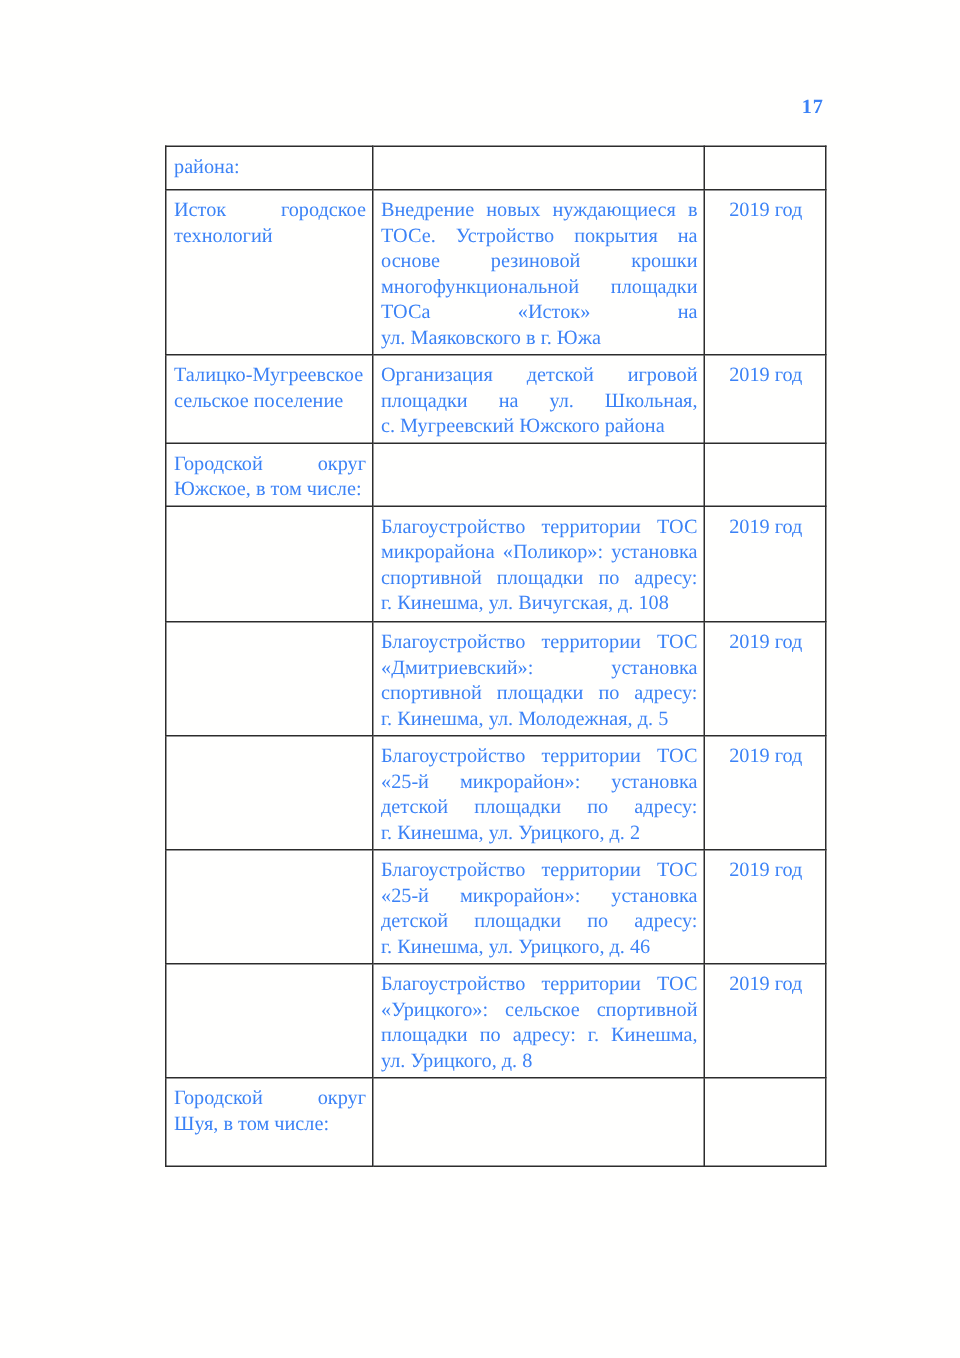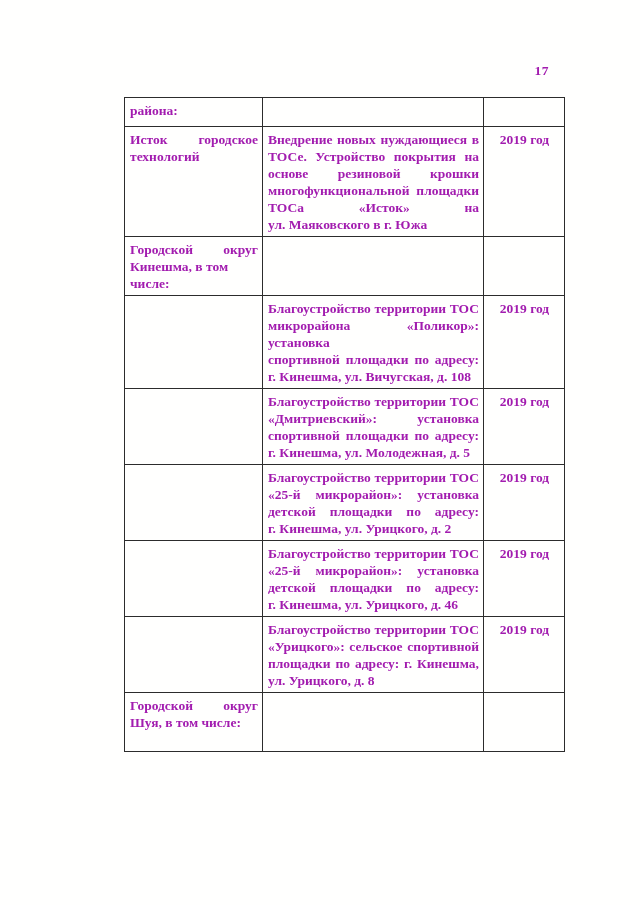--- a/index.html
+++ b/index.html
@@ -6,39 +6,38 @@
     margin: 0;
     padding: 0;
     background: #ffffff;
   }
   .page {
     position: relative;
     width: 640px;
     height: 905px;
     background: #fffffe;
     font-family: "Liberation Serif", "DejaVu Serif", serif;
-    color: #a21caf;
+    color: #3b82f6;
     overflow: hidden;
   }
   .page-number {
     position: absolute;
     top: 63px;
     right: 91px;
     font-size: 13.5px;
     font-weight: bold;
     letter-spacing: 0.5px;
   }
   table.doc-table {
     position: absolute;
-    left: 124px;
+    left: 110px;
     top: 97px;
     width: 440px;
     border-collapse: collapse;
     table-layout: fixed;
-    font-weight: bold;
   }
   table.doc-table td {
     border: 1px solid #2c2c2c;
     vertical-align: top;
     padding: 4px 4px 3px 5px;
     font-size: 13.5px;
     line-height: 17px;
     overflow: hidden;
   }
   td.col-year {
@@ -94,24 +93,38 @@
             <div class="ln">ТОСе. Устройство покрытия на</div>
             <div class="ln">основе резиновой крошки</div>
             <div class="ln">многофункциональной площадки</div>
             <div class="ln">ТОСа «Исток» на</div>
             <div class="ln last">ул. Маяковского в г. Южа</div>
           </td>
           <td class="col-year">
             <div class="ln center">2019 год</div>
           </td>
         </tr>
+        <tr style="height: 53px;">
+          <td class="col-territory">
+            <div class="ln">Талицко-Мугреевское</div>
+            <div class="ln last">сельское поселение</div>
+          </td>
+          <td class="col-description">
+            <div class="ln">Организация детской игровой</div>
+            <div class="ln">площадки на ул. Школьная,</div>
+            <div class="ln last">с. Мугреевский Южского района</div>
+          </td>
+          <td class="col-year">
+            <div class="ln center">2019 год</div>
+          </td>
+        </tr>
         <tr style="height: 39px;">
           <td class="col-territory">
             <div class="ln">Городской округ</div>
-            <div class="ln last">Кинешма, в том числе:</div>
+            <div class="ln last">Южское, в том числе:</div>
           </td>
           <td class="col-description"></td>
           <td class="col-year"></td>
         </tr>
         <tr style="height: 77px;">
           <td class="col-territory"></td>
           <td class="col-description">
             <div class="ln">Благоустройство территории ТОС</div>
             <div class="ln">микрорайона «Поликор»: установка</div>
             <div class="ln">спортивной площадки по адресу:</div>

